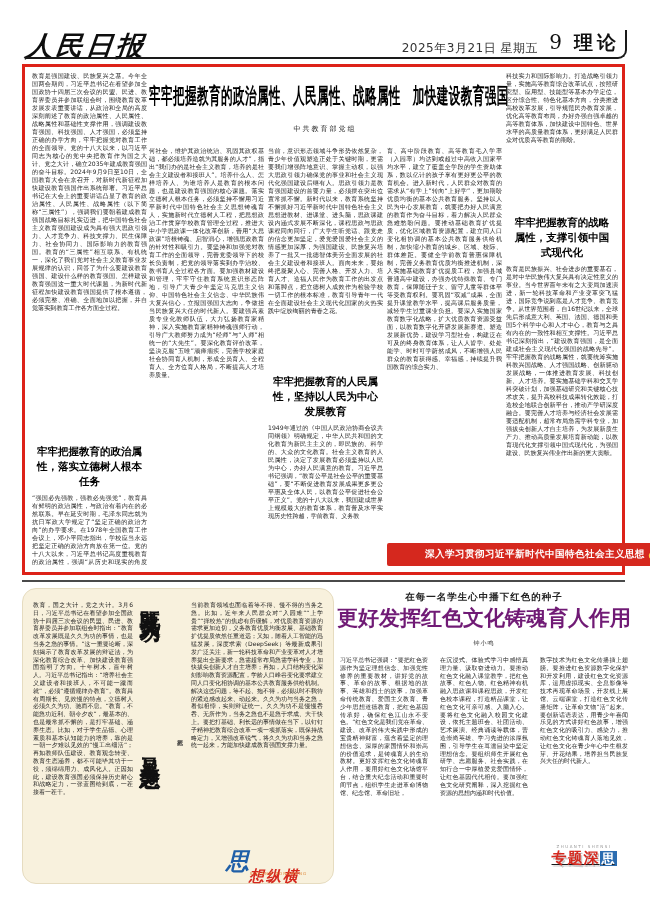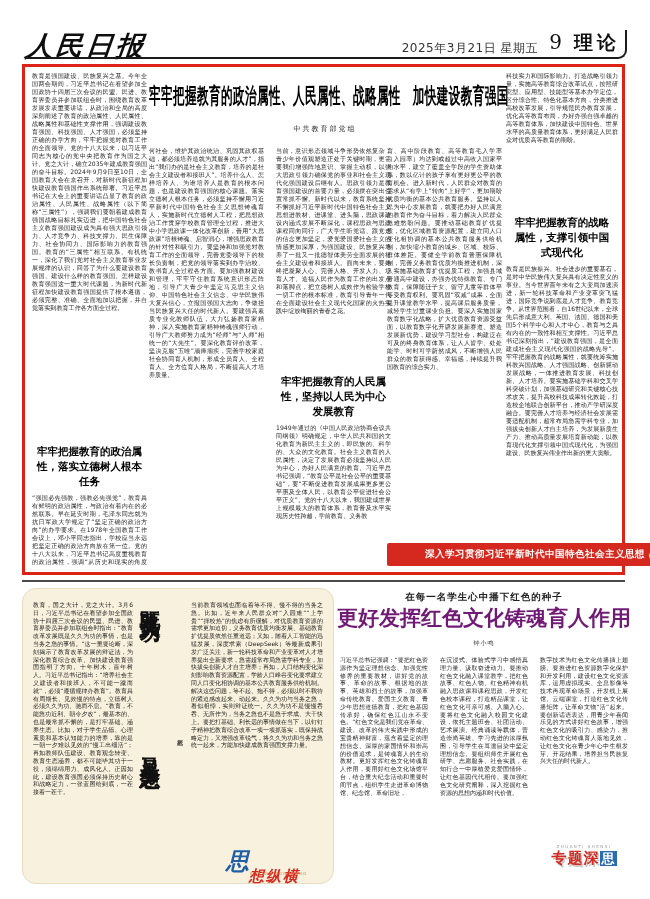--- a/index.html
+++ b/index.html
@@ -22,21 +22,21 @@
   .subhead{font-size:10.5px;font-weight:bold;line-height:15px;text-align:center;
       padding:5px 4px;color:#000;flex:none;}
   #m-col1{left:7px;top:5px;width:115px;height:494px;}
   #m-col1 .p1{flex:1;}
   #m-col1 .p2{height:72px;flex:none;}
   #m-headline{left:124px;top:16px;width:352px;text-align:center;font-weight:900;
       font-size:11.6px;letter-spacing:0.4px;color:#000;transform:scaleY(1.85);
       transform-origin:center top;white-space:nowrap;}
   #m-byline{left:124px;top:57px;width:352px;text-align:center;font-size:7px;color:#222;letter-spacing:2px;}
   #m-col2{left:124px;top:80px;width:115px;height:419px;}
-  #m-col3{left:243px;top:80px;width:115px;height:419px;margin-left:8px;}
+  #m-col3{left:243px;top:80px;width:115px;height:419px;}
   #m-col3 .p1{height:222px;flex:none;}
   #m-col3 .p2{flex:1;}
   #m-col4{left:362px;top:80px;width:115px;height:389px;}
   #m-col5{left:481px;top:5px;width:112px;height:464px;}
   #m-col5 .p1{height:138px;flex:none;}
   #m-col5 .p2{flex:1;}
   #m-banner{left:362px;top:476px;width:231px;height:23px;background:#d5281e;
       display:flex;align-items:center;justify-content:center;gap:3px;border-radius:2px;padding-left:38px;}
   #m-banner span{color:#fff;font-size:9.6px;font-weight:bold;letter-spacing:0.4px;white-space:nowrap;}
   
@@ -63,21 +63,21 @@
   #r-kicker{left:340px;top:591px;width:288px;text-align:center;font-size:9.5px;
       font-weight:bold;color:#222;letter-spacing:1px;}
   #r-headline{left:336px;top:604px;width:296px;text-align:center;font-family:"DejaVu Serif",serif;
       font-weight:900;font-size:21px;color:#701a75;white-space:nowrap;}
   #r-byline{left:340px;top:639px;width:288px;text-align:center;font-size:6px;color:#333;letter-spacing:1px;}
   #r-col1{left:340px;top:656px;width:88px;height:221px;}
   #r-col2{left:440px;top:656px;width:88px;height:221px;}
   #r-col3{left:540px;top:656px;width:88px;height:184px;}
   #r-label{left:536px;top:844px;width:96px;text-align:center;}
   #r-label .sub{font-size:4px;color:#999;letter-spacing:1.5px;display:block;}
-  #r-label .row{display:flex;align-items:center;justify-content:center;gap:0;}
+  #r-label .row{display:flex;align-items:center;justify-content:center;gap:0;text-decoration:underline;}
   #r-label .zi1{font-weight:900;font-size:15px;color:#d5281e;letter-spacing:1px;
       text-shadow:1.5px 1.5px 0 #c9c9c9;}
   #r-label .zi2{font-weight:900;font-size:13px;color:#fff;background:#2b6cb0;
       padding:1px 2px;line-height:13px;}
 </style>
 </head>
 <body>
 
 <div id="page">
 

